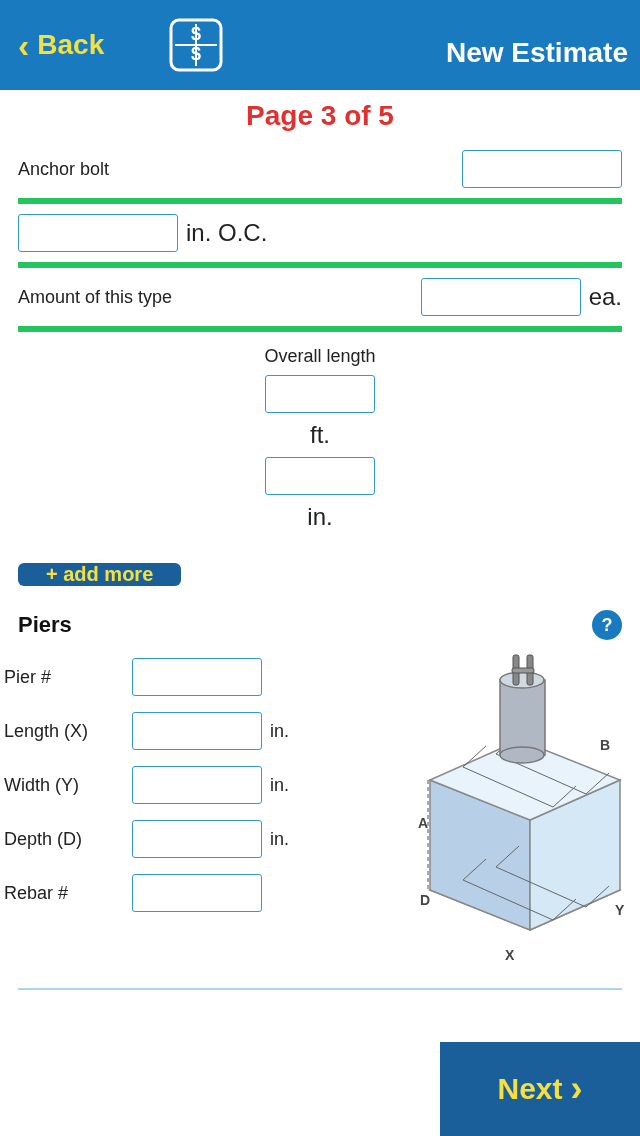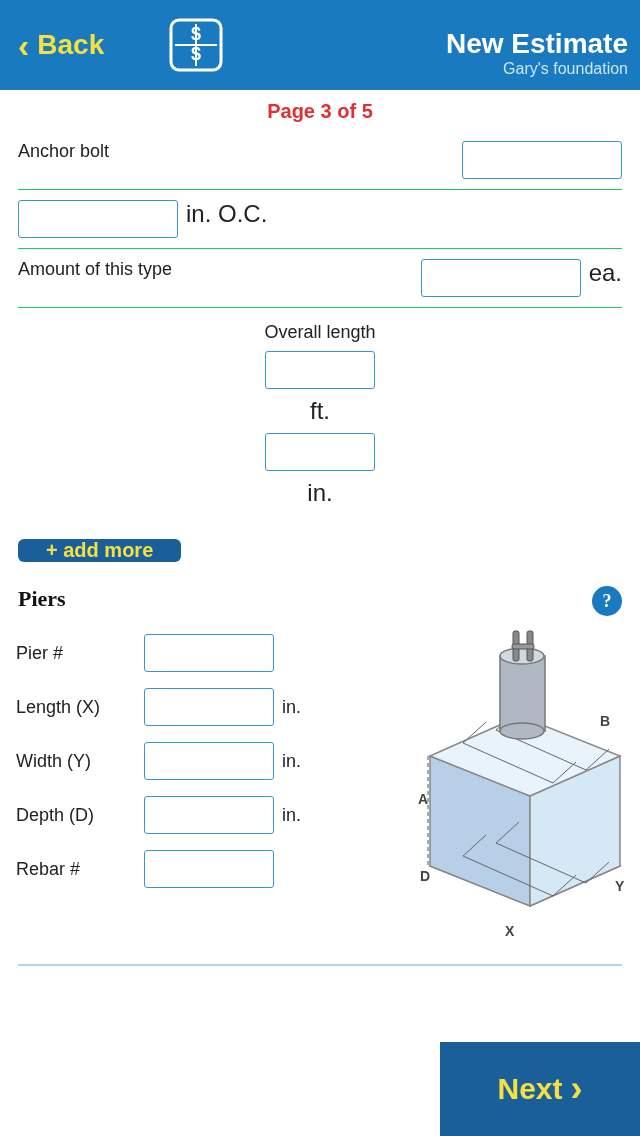--- a/index.html
+++ b/index.html
@@ -61,35 +61,35 @@
     .header-subtitle {
       color: #c8e8fa;
       font-size: 16px;
       text-align: right;
     }
 
     
     .page-indicator {
       text-align: center;
       padding: 10px 0 8px;
-      font-size: 20px;
+      font-size: 28px;
       font-weight: bold;
       color: #e03030;
     }
 
     
     .form-section {
       padding: 0 18px;
     }
 
     .form-row {
       display: flex;
-      align-items: flex-start;
+      align-items: center;
       padding: 10px 0;
-      border-bottom: 1px solid #22c55e;
+      border-bottom: 6px solid #22c55e;
       gap: 8px;
     }
 
     .form-row:last-child {
       border-bottom: none;
     }
 
     .field-label {
       font-size: 18px;
       color: #222;
@@ -148,22 +148,22 @@
       padding: 0 28px;
       border-radius: 6px;
       border: none;
       cursor: pointer;
       margin: 18px 0 18px 18px;
     }
 
     
     .piers-header {
       display: flex;
+      align-items: center;
       padding: 6px 18px 10px;
-      font-family: Liberation Serif, serif;
     }
     .piers-title {
       font-size: 22px;
       font-weight: bold;
       color: #111;
       flex: 1;
     }
     .help-icon {
       width: 30px;
       height: 30px;
@@ -179,21 +179,21 @@
       flex-shrink: 0;
     }
 
     
     .piers-form {
       display: flex;
       gap: 0;
     }
     .piers-fields {
       flex: 1;
-      padding: 0 16px;
+      padding: 0 4px;
     }
     .piers-diagram {
       width: 250px;
       display: flex;
       align-items: center;
       justify-content: center;
       padding: 0 6px;
     }
 
     .piers-form-row {
@@ -267,21 +267,20 @@
     <svg width="58" height="58" viewBox="0 0 58 58">
       <rect x="4" y="4" width="50" height="50" rx="8" fill="none" stroke="#fff" stroke-width="3"></rect>
       <text x="29" y="24" text-anchor="middle" font-size="18" font-weight="bold" fill="#fff">$</text>
       <text x="29" y="44" text-anchor="middle" font-size="18" font-weight="bold" fill="#fff">$</text>
       <line x1="29" y1="8" x2="29" y2="50" stroke="#fff" stroke-width="2"></line>
       <line x1="8" y1="29" x2="50" y2="29" stroke="#fff" stroke-width="2"></line>
     </svg>
   </div>
   <div class="header-title-block">
     <span class="header-title">New Estimate</span>
-    <span class="header-subtitle">Gary's foundation</span>
   </div>
 </div>
 
 
 <div class="page-indicator">
   <span>Page 3 of 5</span>
 </div>
 
 
 <div class="form-section">

